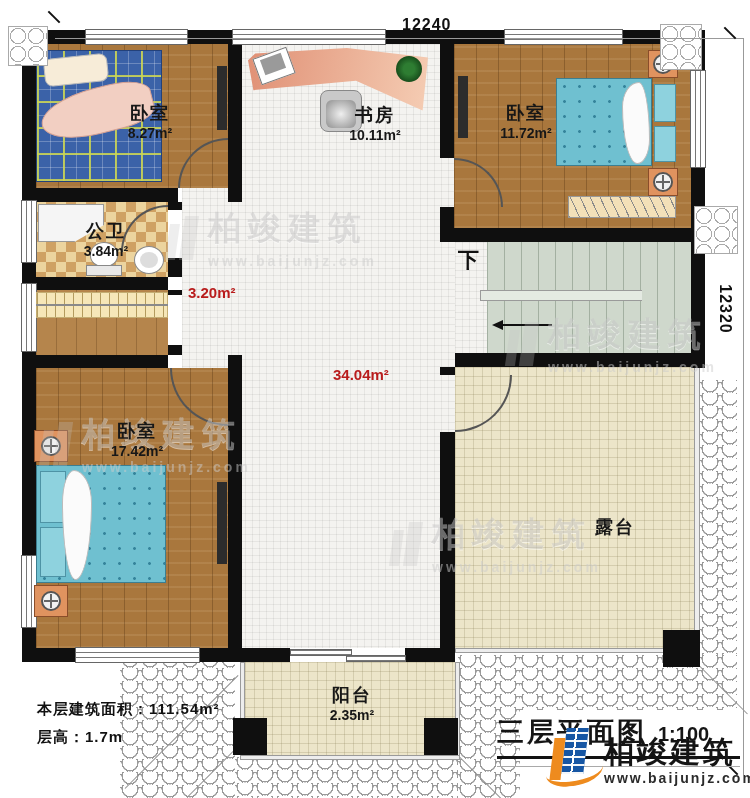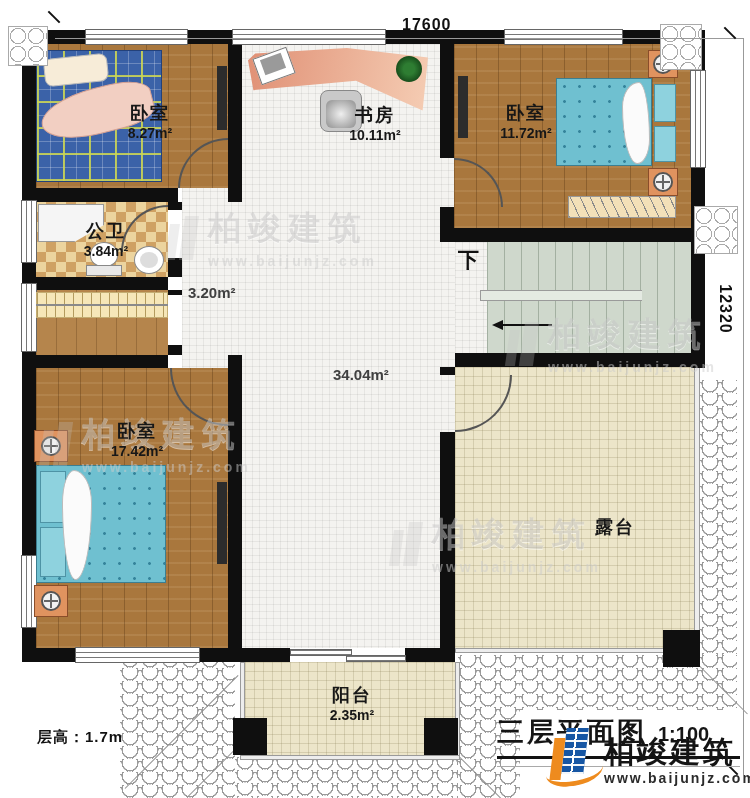--- a/index.html
+++ b/index.html
@@ -45,21 +45,21 @@
   .arc{position:absolute;box-sizing:border-box;}
   .arc.tl{border-top:2px solid #555;border-left:2px solid #555;border-radius:100% 0 0 0;}
   .arc.tr{border-top:2px solid #555;border-right:2px solid #555;border-radius:0 100% 0 0;}
   .arc.bl{border-bottom:2px solid #555;border-left:2px solid #555;border-radius:0 0 0 100%;}
   .arc.br{border-bottom:2px solid #555;border-right:2px solid #555;border-radius:0 0 100% 0;}
   
   .rlabel{position:absolute;transform:translateX(-50%);text-align:center;font-weight:bold;
           color:#171717;line-height:1.25;white-space:nowrap;}
   .rlabel .nm{font-size:18px;letter-spacing:2px;}
   .rlabel .ar{font-size:14px;letter-spacing:0;}
-  .alabel{position:absolute;font-weight:bold;font-size:15px;color:#404040;white-space:nowrap;}
+  .alabel{position:absolute;font-weight:bold;font-size:15px;color:#b91c1c;white-space:nowrap;}
   .dimtxt{position:absolute;font-weight:bold;font-size:16px;color:#111;letter-spacing:1px;}
   
   .tv{position:absolute;background:#2c2c2c;}
   .nstand{position:absolute;background:#e0935f;border:1px solid #8a4d2a;box-sizing:border-box;}
   .lamp{position:absolute;width:20px;height:20px;border-radius:50%;background:#f2f2f2;border:2px solid #555;box-sizing:border-box;}
   .lamp::before{content:"";position:absolute;left:50%;top:1px;bottom:1px;width:2px;background:#666;transform:translateX(-50%);}
   .lamp::after{content:"";position:absolute;top:50%;left:1px;right:1px;height:2px;background:#666;transform:translateY(-50%);}
   .bedTeal{position:absolute;background-color:#6fc0d0;border:1px solid #3c7e90;box-sizing:border-box;
     background-image:radial-gradient(#35849b 1.2px,transparent 1.6px);background-size:15px 15px;}
   .pillowT{position:absolute;background:#8ed2de;border:1px solid #4e93a5;box-sizing:border-box;}
@@ -230,21 +230,21 @@
 
   <div class="chim" style="left:8px;top:26px;width:38px;height:38px;"></div>
   <div class="chim" style="left:660px;top:24px;width:40px;height:44px;"></div>
   <div class="chim" style="left:694px;top:206px;width:42px;height:46px;"></div>
 
   <div class="abs" style="left:55px;top:38px;width:688px;height:1px;background:#999;"></div>
   <div class="abs" style="left:743px;top:38px;width:1px;height:737px;background:#999;"></div>
   <div class="tick" style="left:46px;top:16px;"></div>
   <div class="tick" style="left:722px;top:32px;"></div>
   <div class="tick" style="left:724px;top:768px;"></div>
-  <div class="dimtxt" style="left:402px;top:16px;">17600</div>
+  <div class="dimtxt" style="left:402px;top:16px;">12240</div>
   <div class="dimtxt" style="left:695px;top:300px;width:60px;text-align:center;transform:rotate(90deg);">12320</div>
 
   <div class="wm" style="left:168px;top:206px;">
     <span class="mk"></span>
     <span class="tx">
         <div class="b">柏竣建筑</div>
     <div class="u">www.baijunjz.com</div>
       </span>
   </div>
   <div class="wm" style="left:508px;top:312px;">
@@ -292,20 +292,23 @@
   <div class="rlabel" style="left:580px;top:516px;margin-left:35px;">
     <div class="nm">露台</div>
   </div>
   <div class="rlabel" style="left:352px;top:684px;">
     <div class="nm">阳台</div>
     <div class="ar">2.35m²</div>
   </div>
   <div class="alabel" style="left:188px;top:284px;">3.20m²</div>
   <div class="alabel" style="left:333px;top:366px;">34.04m²</div>
 
+  <div class="info" style="left:37px;top:700px;">
+    <span>本层建筑面积：</span><span>111.54m²</span>
+  </div>
   <div class="info" style="left:37px;top:728px;">
     <span>层高：</span><span>1.7m</span>
   </div>
 
   <div class="title" style="left:497px;top:714px;">
     <span class="t">三层平面图</span><span class="s">1:100</span>
   </div>
   <div class="hr1" style="left:497px;top:756px;width:243px;"></div>
   <div class="hr2" style="left:497px;top:766px;width:243px;"></div>
 

